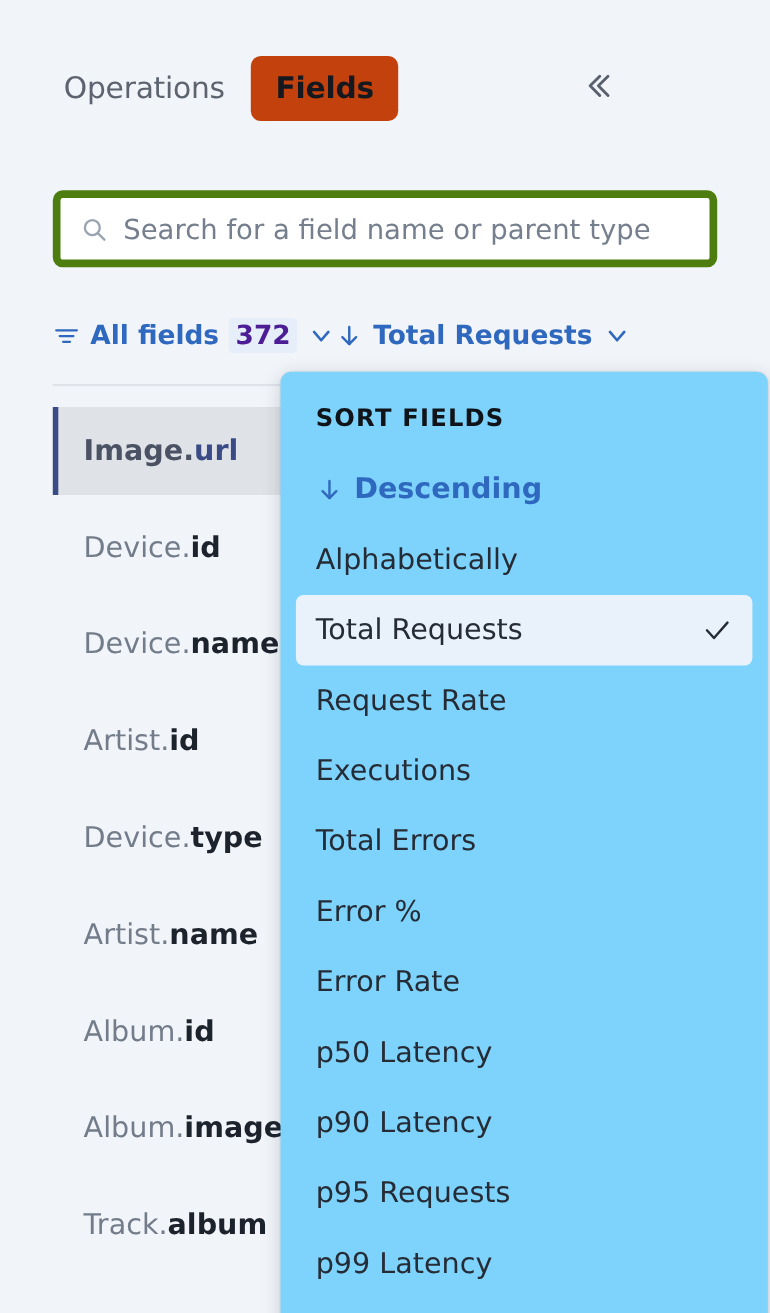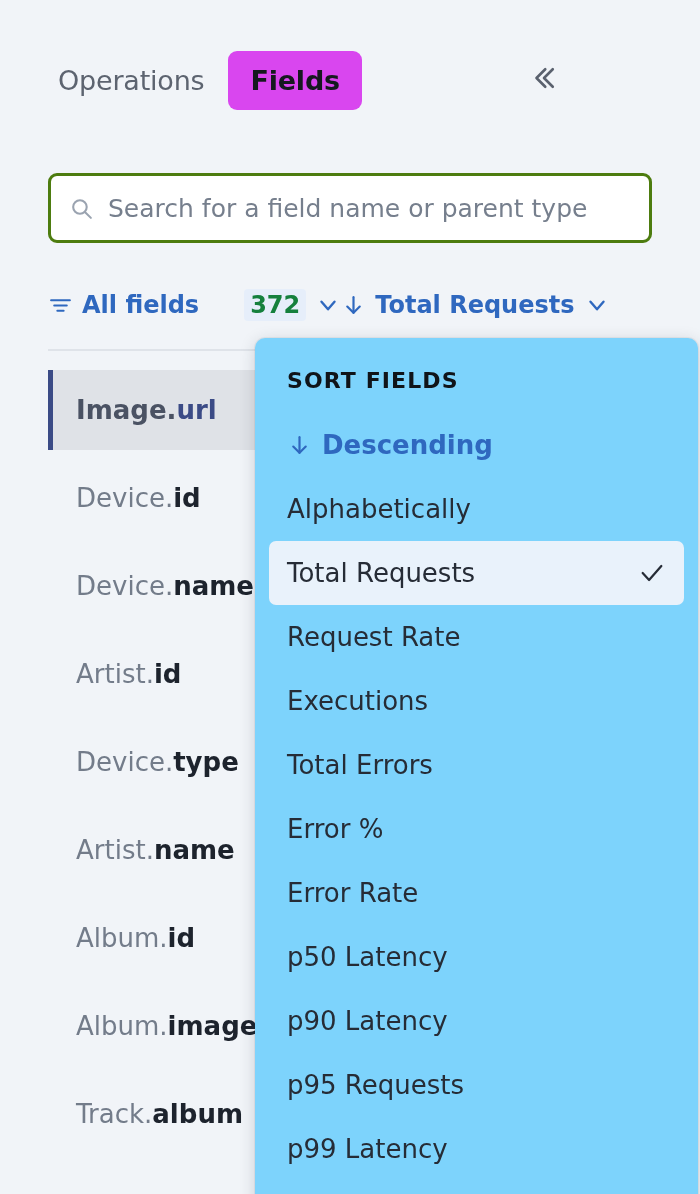--- a/index.html
+++ b/index.html
@@ -37,21 +37,21 @@
   .tab {
     font-size: 27px;
     color: #5d6470;
     padding: 14px 10px;
     border-radius: 9px;
     letter-spacing: -0.2px;
     cursor: pointer;
     white-space: nowrap;
   }
   .tab.active {
-    background: #d946ef;
+    background: #c2410c;
     color: #15191f;
     font-weight: 700;
     padding: 14px 22px;
   }
   .collapse-btn {
     width: 44px;
     height: 44px;
     display: flex;
     align-items: center;
     justify-content: center;
@@ -61,21 +61,21 @@
 
   
   .search-wrap {
     position: absolute;
     top: 173px;
     left: 48px;
     width: 604px;
     height: 70px;
     box-sizing: border-box;
     background: #ffffff;
-    border: 3px solid #4d7c0f;
+    border: 7px solid #4d7c0f;
     border-radius: 9px;
     display: flex;
     align-items: center;
     padding: 0 18px;
     gap: 14px;
   }
   .search-icon {
     flex: none;
     display: flex;
     align-items: center;
@@ -111,26 +111,25 @@
     align-items: center;
     gap: 9px;
     color: #2f68bf;
     font-size: 24px;
     font-weight: 700;
     cursor: pointer;
     white-space: nowrap;
   }
   .count-badge {
     background: #e6eefa;
-    color: #15803d;
+    color: #4c1d95;
     border-radius: 4px;
     padding: 2px 6px;
     font-weight: 700;
     font-size: 24px;
-    margin-left: 36px;
   }
   .icon-inline {
     display: flex;
     align-items: center;
     color: #2f68bf;
   }
 
   
   .list-divider {
     position: absolute;

